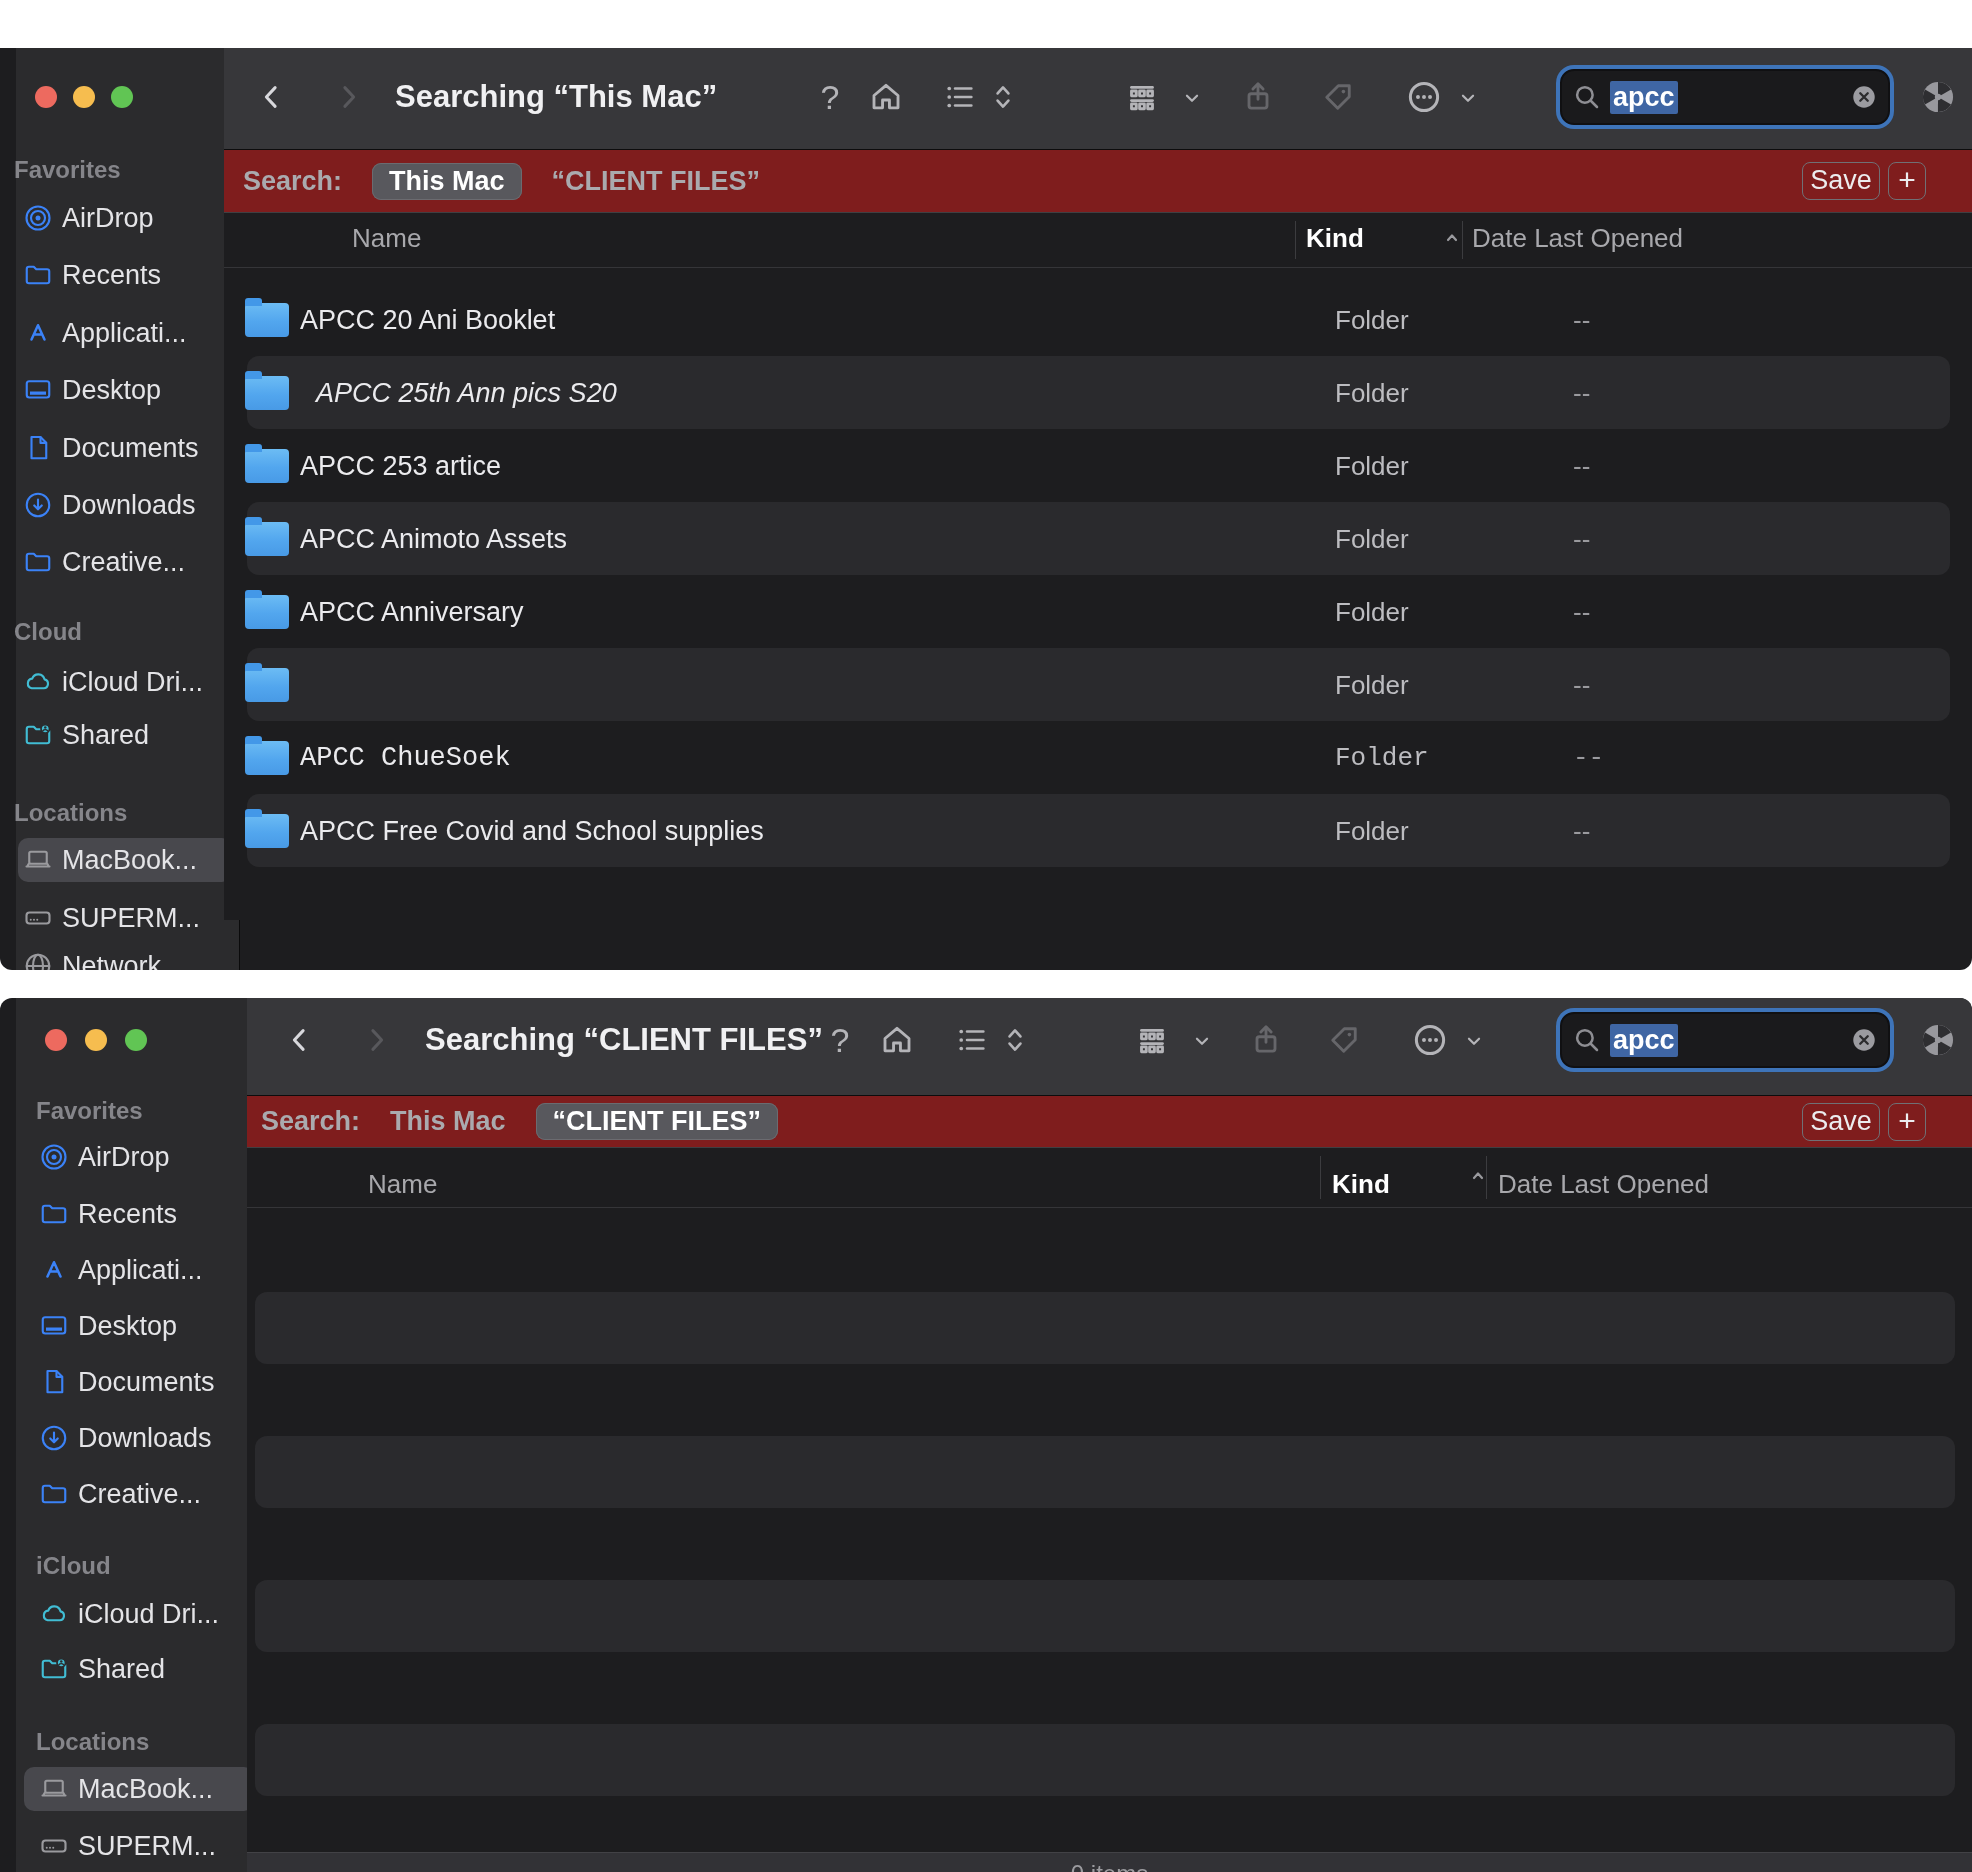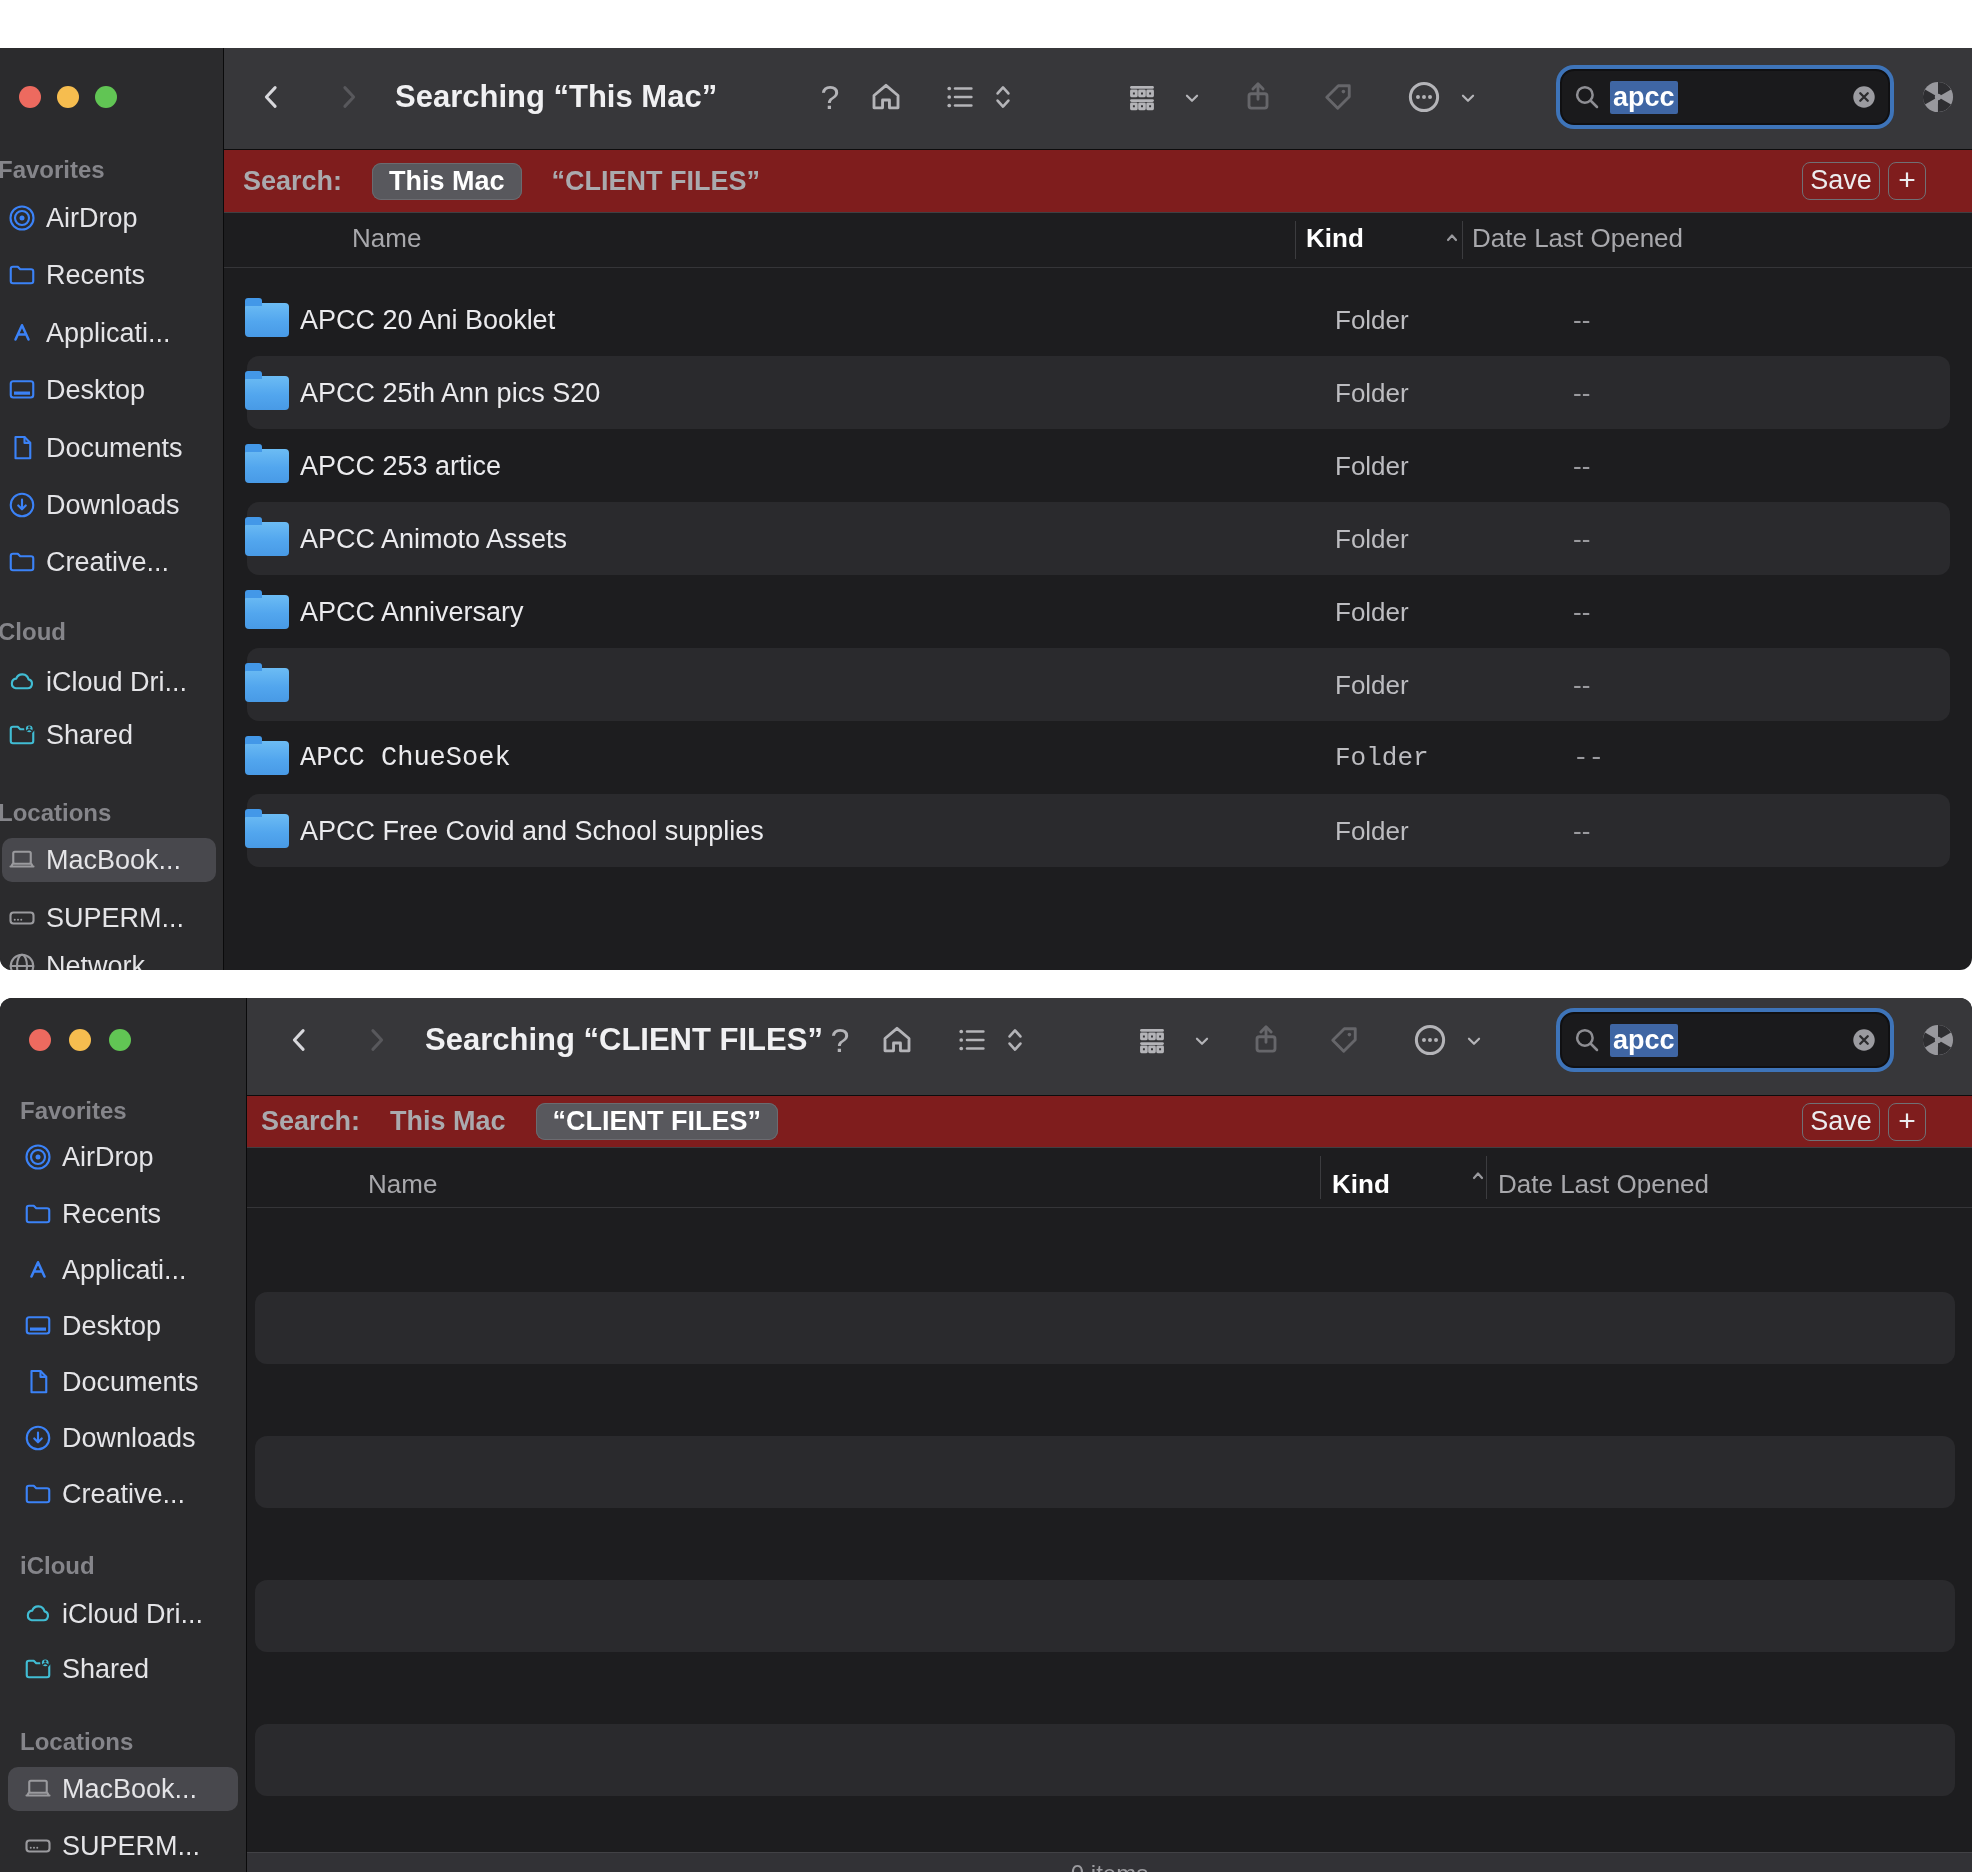--- a/index.html
+++ b/index.html
@@ -3,21 +3,21 @@
 <meta charset="utf-8">
 <style>
   * { margin:0; padding:0; box-sizing:border-box; }
   html,body { width:1972px; height:1872px; background:#ffffff; overflow:hidden;
     font-family:"Liberation Sans", sans-serif; cursor:default; }
   .win { position:absolute; left:0; width:1972px; background:#1d1d1f; overflow:hidden; }
   #win1 { top:48px; height:922px; border-radius:0 0 12px 12px; }
   #win2 { top:998px; height:874px; border-radius:12px 12px 0 0; }
 
   
-  .sidebar { position:absolute; top:0; bottom:0; left:0; background:#2b2b2d; border-right:1px solid #0a0a0b;text-decoration:underline; }
+  .sidebar { position:absolute; top:0; bottom:0; left:16px; background:#2b2b2d; border-right:1px solid #0a0a0b;text-decoration:underline; }
   #win1 .sidebar { width:224px; }
   #win2 .sidebar { width:247px; }
   .traffic { position:absolute; }
   .tl { position:absolute; width:22px; height:22px; border-radius:50%; }
   .tl.red{ background:#ed6a5f; } .tl.yellow{ background:#f6bd4f; } .tl.green{ background:#61c554; }
   .side-item, .side-section { position:absolute; white-space:nowrap; transform:translateY(-50%); }
   .side-section { color:#85858a; font-size:24px; font-weight:700; }
   .side-item { display:flex; align-items:center; height:44px; border-radius:10px; }
   .side-item .lbl { color:#e4e4e7; font-size:27px; }
   .side-item.selected { background:#48484d; }
@@ -354,21 +354,21 @@
     <div class="list">
         <div class="frow" style="top: 15px;">
           <div class="folder-ic" style="left: 21px;"></div>
           <span class="fname" style="left: 76px;">APCC 20 Ani Booklet</span>
           <span class="fkind" style="left: 1111px;">Folder</span>
           <span class="fdate" style="left: 1349px;">--</span>
         </div>
         <div class="frow alt" style="top: 88px;">
           <div class="rowbg" style="left: 23px; width: 1703px;"></div>
           <div class="folder-ic" style="left: 21px;"></div>
-          <span class="fname" style="left: 76px;">APCC 25th Ann pics S20</span>
+          <span class="fname" style="left: 92px; font-style: italic;">APCC 25th Ann pics S20</span>
           <span class="fkind" style="left: 1111px;">Folder</span>
           <span class="fdate" style="left: 1349px;">--</span>
         </div>
         <div class="frow" style="top: 161px;">
           <div class="folder-ic" style="left: 21px;"></div>
           <span class="fname" style="left: 76px;">APCC 253 artice</span>
           <span class="fkind" style="left: 1111px;">Folder</span>
           <span class="fdate" style="left: 1349px;">--</span>
         </div>
         <div class="frow alt" style="top: 234px;">

